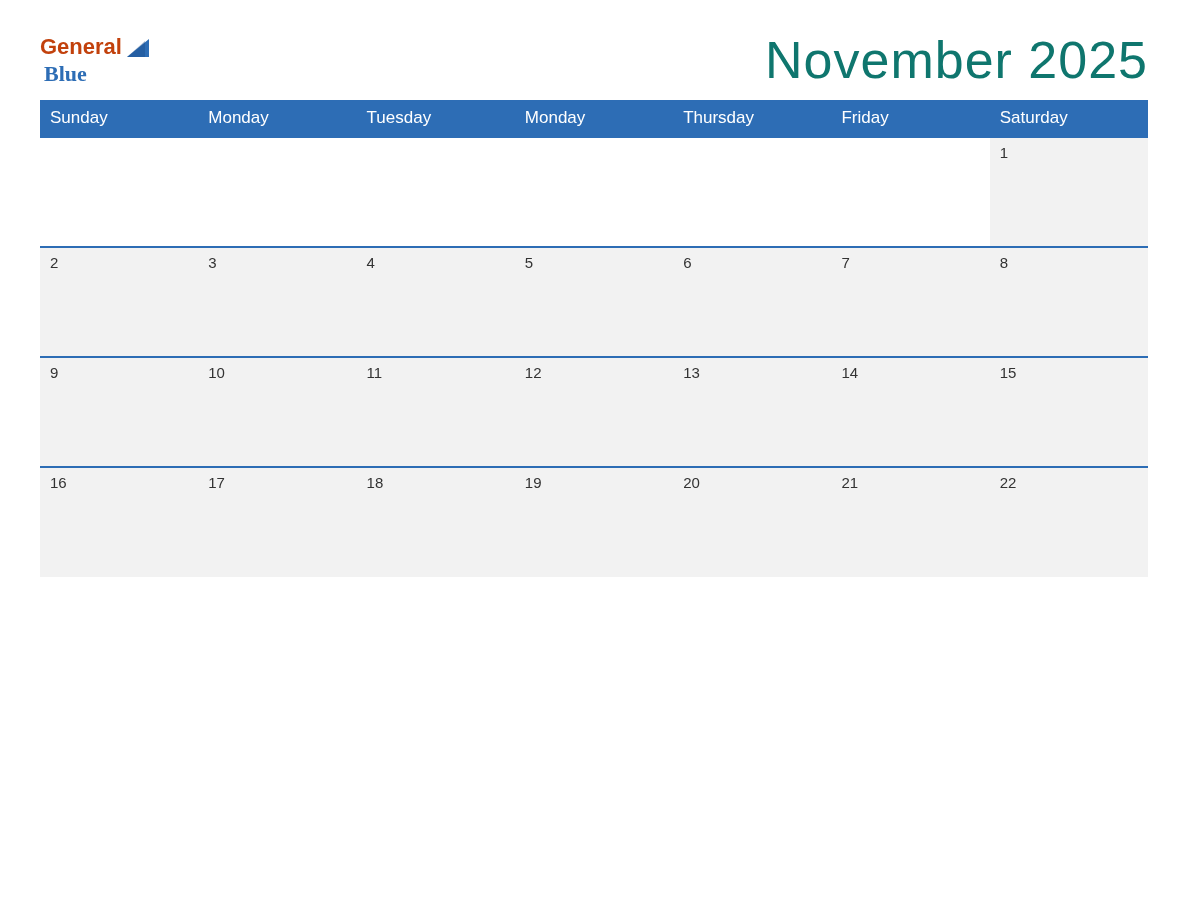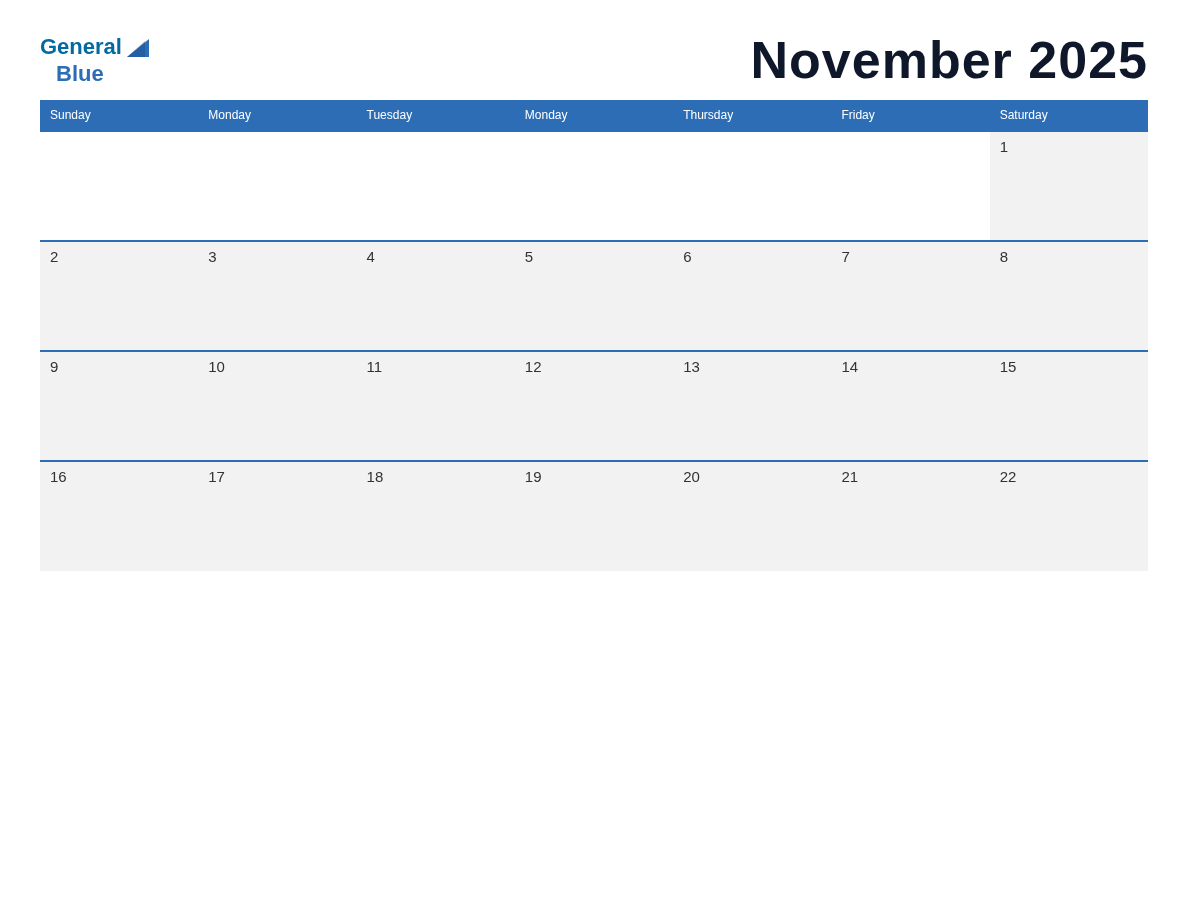--- a/index.html
+++ b/index.html
@@ -11,36 +11,36 @@
       min-height: 918px;
     }
     .header {
       display: flex;
       justify-content: space-between;
       align-items: center;
       margin-bottom: 10px;
     }
     .month-title {
       font-size: 52px;
-      font-weight: bold;
-      color: #0f172a;
+      font-weight: normal;
+      color: #0f766e;
       letter-spacing: 1px;
     }
     .calendar {
       width: 100%;
       border-collapse: collapse;
     }
     .calendar thead tr {
       background-color: #2d6db5;
     }
     .calendar thead th {
       color: #fff;
       text-align: left;
       padding: 8px 10px;
-      font-size: 12px;
+      font-size: 17px;
       font-weight: normal;
       border: none;
     }
     .calendar tbody tr {
       border-top: 2px solid #2d6db5;
     }
     .calendar tbody td {
       background-color: #f2f2f2;
       vertical-align: top;
       padding: 6px 10px;
@@ -60,30 +60,31 @@
     .logo-wrapper {
       display: flex;
       flex-direction: column;
       align-items: flex-start;
     }
     .logo-line1 {
       display: flex;
       align-items: center;
     }
     .logo-line2 {
-      margin-left: 16px;
+      margin-left: 4px;
+      font-family: Liberation Serif, serif;
     }
   </style>
 </head>
 <body>
 
 <div class="header">
   <div class="logo-wrapper">
     <div class="logo-line1">
-      <span style="font-size:22px;font-weight:bold;color:#0369a1;">General</span>
+      <span style="font-size:22px;font-weight:bold;color:#c2410c;">General</span>
 
       <svg width="26" height="26" viewBox="0 0 26 26" style="margin-left:3px;margin-top:2px;">
         <polygon points="2,22 24,22 24,4" fill="#2d6db5"></polygon>
         <polygon points="2,22 20,22 20,6" fill="#1a4a8a" opacity="0.4"></polygon>
       </svg>
     </div>
     <div class="logo-line2">
       <span style="font-size:22px;font-weight:bold;color:#2d6db5;">Blue</span>
     </div>
   </div>

